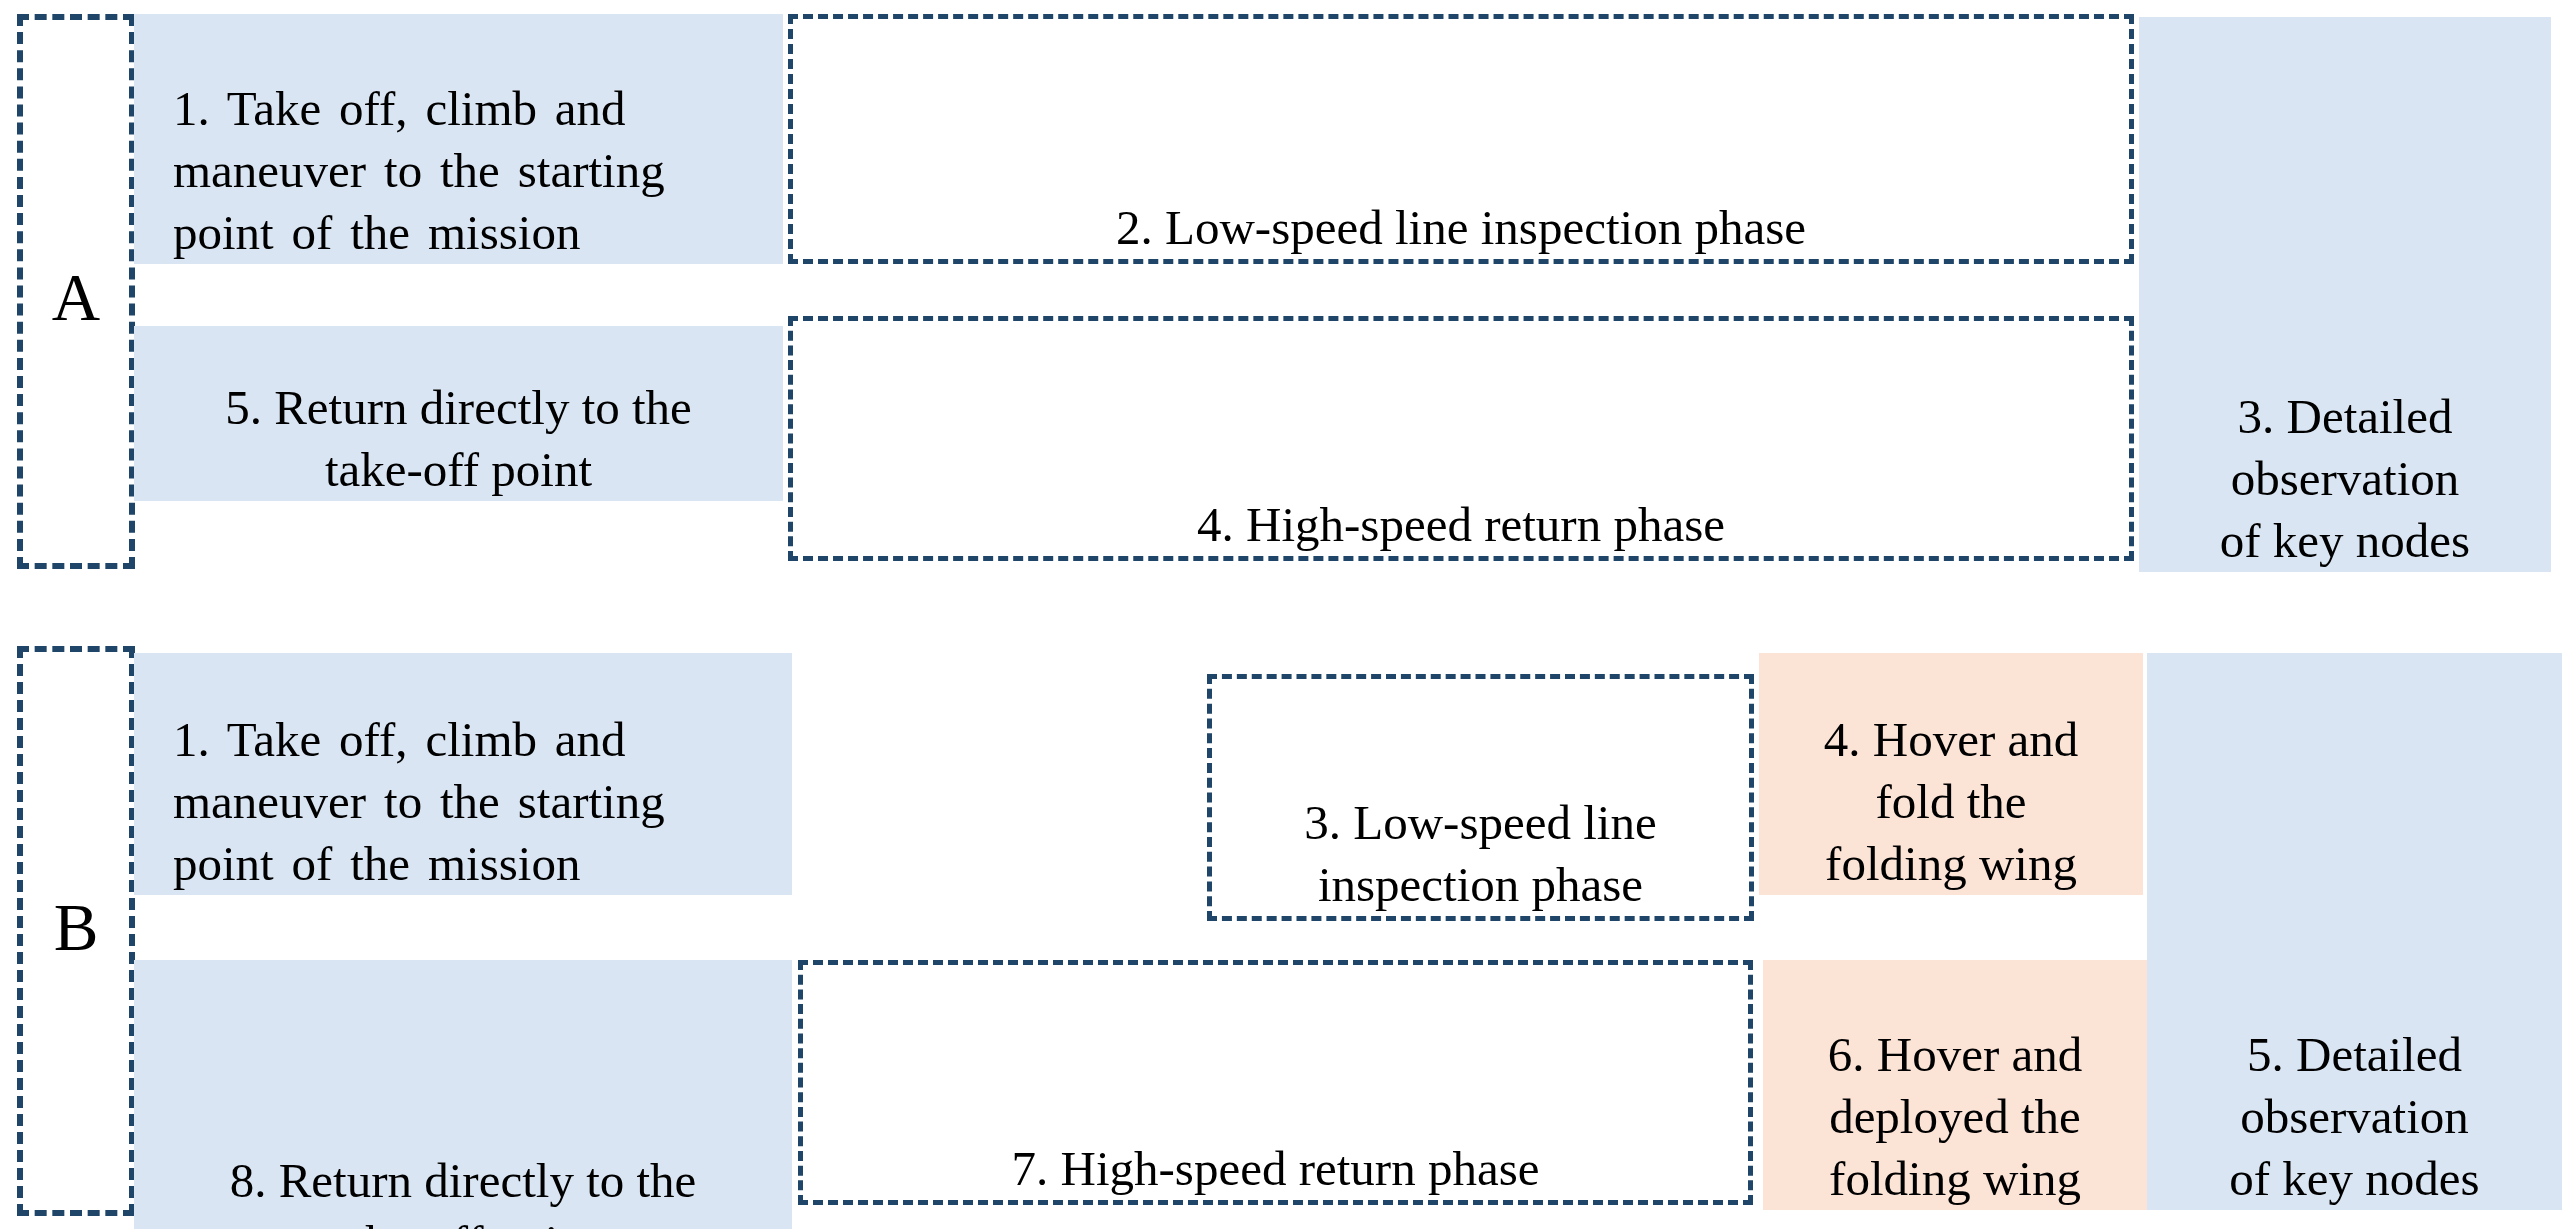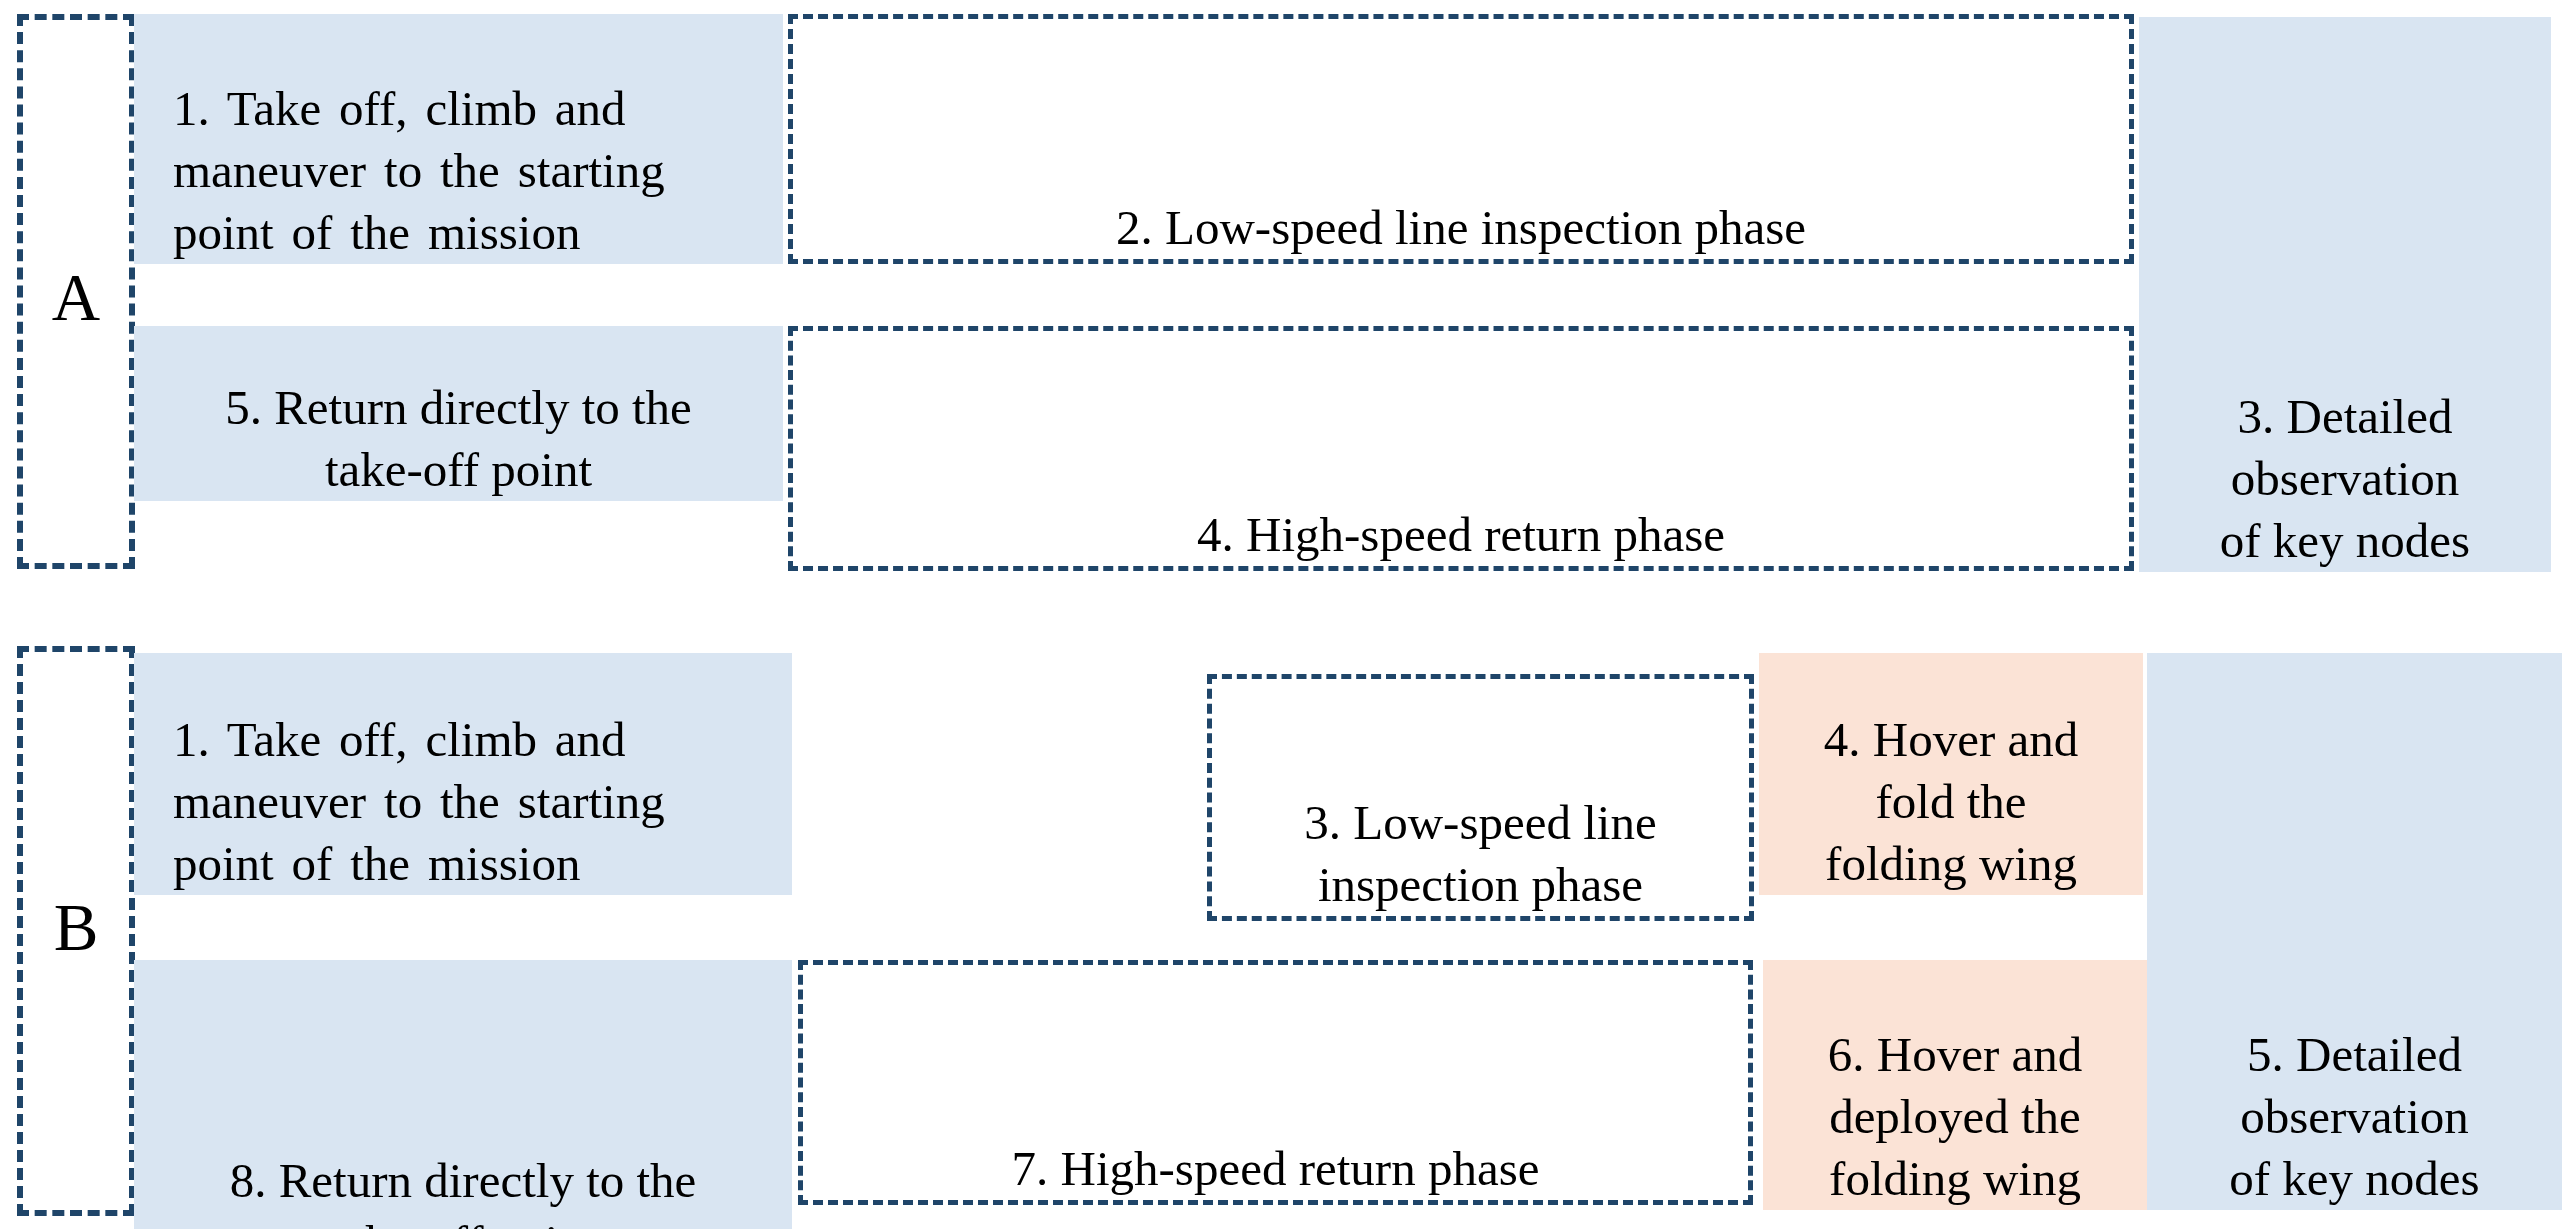--- a/index.html
+++ b/index.html
@@ -40,21 +40,21 @@
     justify-content: center;
     font-size: 67px;
     line-height: 67px;
   }
   
   .a-frame     { left: 17px;   top: 14px;  width: 118px;  height: 555px; }
   .a-label     { left: 17px;   top: 255px; width: 118px;  height: 84px;  }
   .a-takeoff   { left: 134px;  top: 14px;  width: 649px;  height: 250px; padding: 0 13px 0 39px; }
   .a-inspect   { left: 788px;  top: 14px;  width: 1346px; height: 250px; }
   .a-return    { left: 134px;  top: 326px; width: 649px;  height: 175px; }
-  .a-highspeed { left: 788px;  top: 326px; width: 1346px; height: 245px; }
+  .a-highspeed { left: 788px;  top: 316px; width: 1346px; height: 245px; }
   .a-observe   { left: 2139px; top: 17px;  width: 412px;  height: 555px; }
   
   .b-frame       { left: 17px;   top: 646px;  width: 118px;  height: 570px; }
   .b-label       { left: 17px;   top: 885px;  width: 118px;  height: 84px;  }
   .b-takeoff     { left: 134px;  top: 653px;  width: 658px;  height: 242px; padding: 0 13px 0 39px; }
   .b-hover-spread{ left: 792px;  top: 653px;  width: 412px;  height: 242px; }
   .b-inspect     { left: 1207px; top: 674px;  width: 547px;  height: 247px; }
   .b-hover-fold  { left: 1759px; top: 653px;  width: 384px;  height: 242px; }
   .b-observe     { left: 2147px; top: 653px;  width: 415px;  height: 557px; }
   .b-return      { left: 134px;  top: 960px; width: 658px;  height: 314px; }

